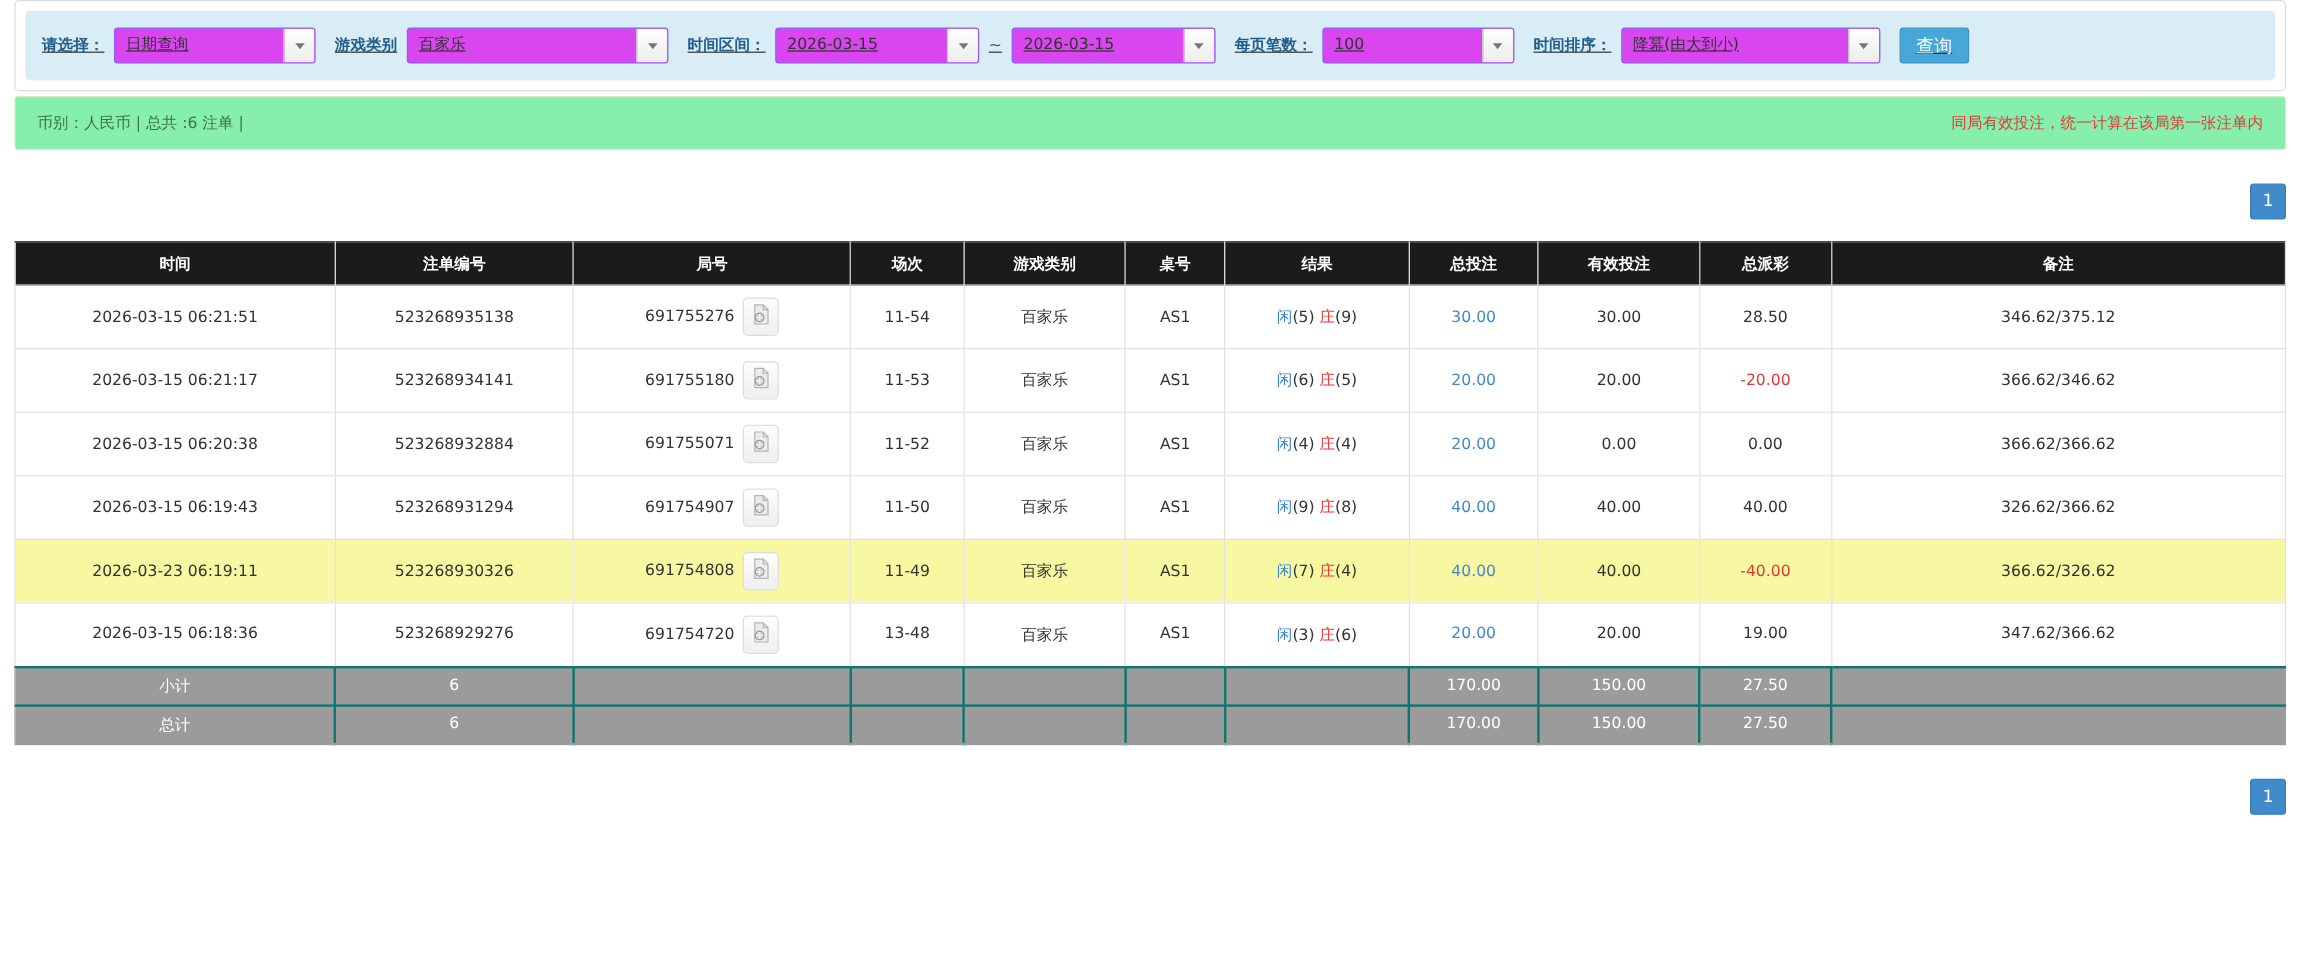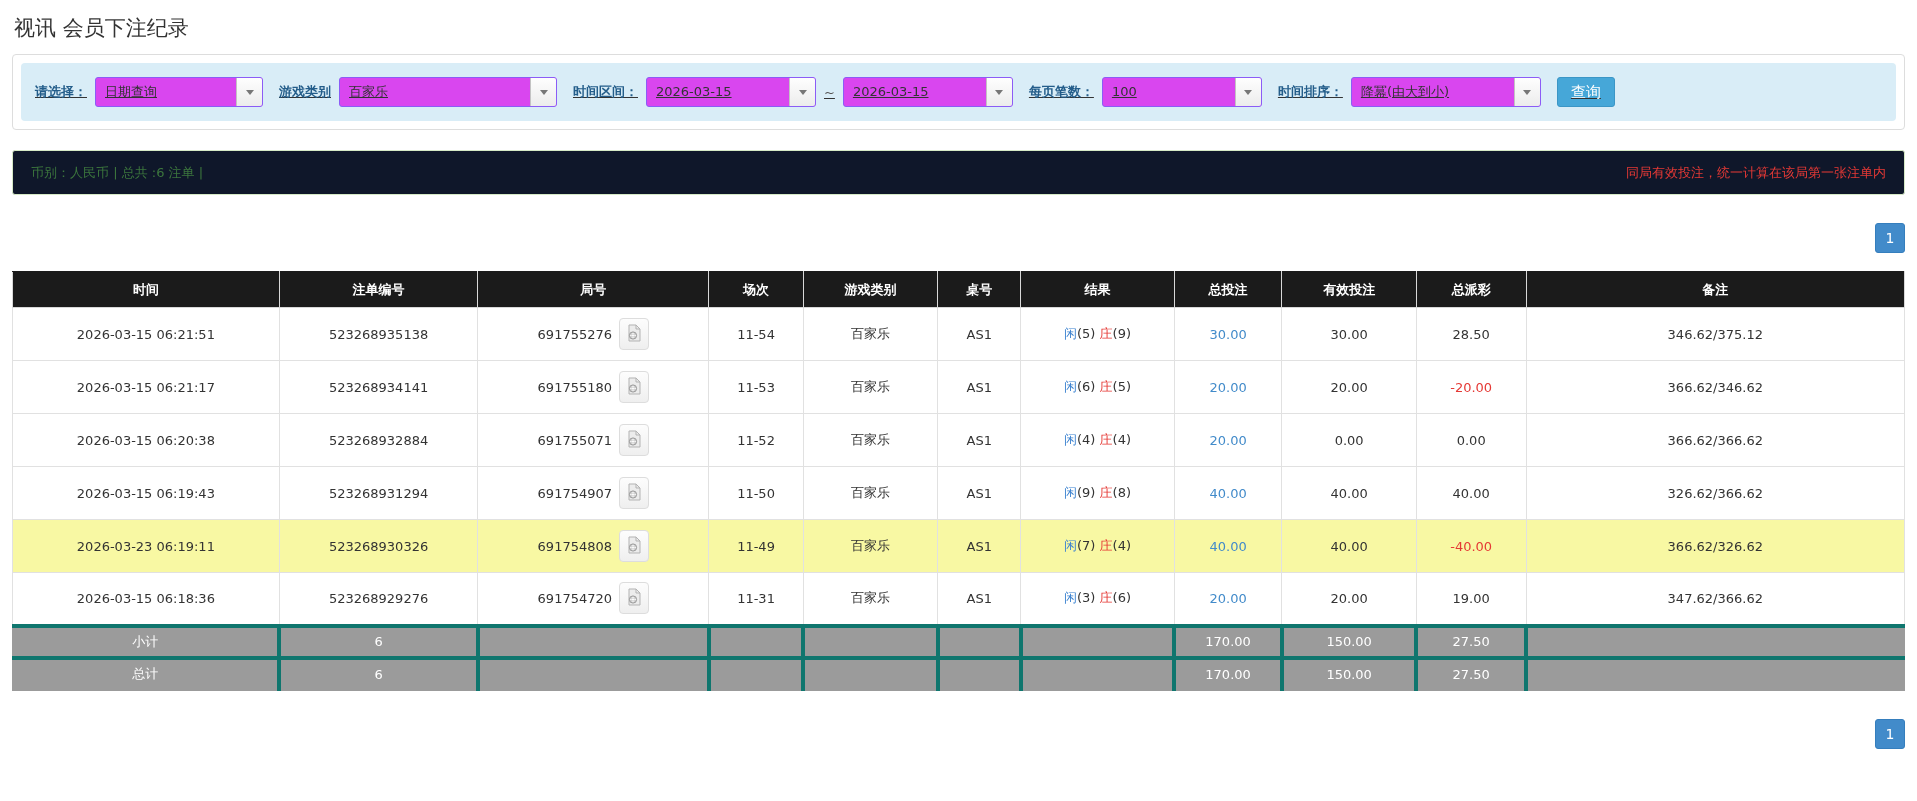--- a/index.html
+++ b/index.html
@@ -52,32 +52,32 @@
   .arrow-down {
     width: 0; height: 0;
     border-left: 4px solid transparent;
     border-right: 4px solid transparent;
     border-top: 5px solid #777;
   }
   .w-qtype { width: 168px; }
   .w-game  { width: 218px; }
   .w-date  { width: 170px; }
   .w-size  { width: 160px; }
-  .w-sort  { width: 190px; }
+  .w-sort  { width: 216px; }
   .search-btn {
     height: 30px; margin-left: 10px; padding: 0 13px;
     background: #46a7d8; border: 1px solid #3b96c6;
     border-radius: 3px; color: #fff; font-size: 15px;
     font-family: inherit; cursor: pointer;
   }
 
   
   .summary-bar {
-    margin-top: 20px; height: 45px;
-    background: #0f172a; border: 1px solid #d6e9c6; border-radius: 3px;
+    margin-top: 4px; height: 45px;
+    background: #86efac; border: 1px solid #d6e9c6; border-radius: 3px;
     display: flex; align-items: center; justify-content: space-between;
     padding: 0 18px;
   }
   .summary-left { color: #3c763d; }
   .summary-right { color: #e53935; }
 
   
   .pager { display: flex; justify-content: flex-end; }
   .pager-top { margin: 28px 0 18px; }
   .pager-bottom { margin: 28px 0 20px; }
@@ -100,21 +100,21 @@
     text-align: center;
   }
   table.records tbody td {
     height: 53px; background: #fff;
     border: 1px solid #e1e1e1; text-align: center;
     overflow: hidden;
   }
   table.records tbody tr.highlight td { background: #f8f8a3; }
   table.records tfoot td {
     height: 32px; background: #9b9b9b; color: #fff;
-    border: 4px solid #0f766e; text-align: center;
+    border: 2px solid #0f766e; text-align: center;
   }
   table.records tfoot tr td:first-child { border-left: 1px solid #9b9b9b; }
   table.records tfoot tr td:last-child { border-right: 1px solid #9b9b9b; }
   table.records tfoot tr.total-row td { border-bottom: 2px solid #9b9b9b; }
 
   .link { color: #428bca; cursor: pointer; }
   .neg { color: #e53935; }
   .player { color: #3b82d0; }
   .banker { color: #e53935; }
   .video-btn {
@@ -124,21 +124,20 @@
     background: linear-gradient(#fdfdfd, #efefef);
     cursor: pointer;
   }
   .round-no-text { vertical-align: middle; }
 </style>
 </head>
 <body>
 
 <div class="page">
 
-  <h1 class="page-title">视讯 会员下注纪录</h1>
 
   <div class="filter-panel">
     <div class="filter-bar">
 
       <span class="flabel first">请选择：</span>
       <div class="combo w-qtype">
         <span class="combo-value">日期查询</span>
         <span class="combo-btn">
             <i class="arrow-down"></i>
           </span>
@@ -381,21 +380,21 @@
                   <path d="M10 1v4h4" fill="none" stroke="#b3b3b3"></path>
                   <circle cx="7" cy="11.5" r="3.6" fill="#cfcfcf" stroke="#9a9a9a"></circle>
                   <circle cx="7" cy="11.5" r="1" fill="#fff"></circle>
                   <circle cx="7" cy="9.4" r="0.7" fill="#fff"></circle>
                   <circle cx="7" cy="13.6" r="0.7" fill="#fff"></circle>
                   <circle cx="4.9" cy="11.5" r="0.7" fill="#fff"></circle>
                   <circle cx="9.1" cy="11.5" r="0.7" fill="#fff"></circle>
                 </svg></span>
             </span>
     </td>
-    <td>11-31</td>
+    <td>13-48</td>
     <td>百家乐</td>
     <td>AS1</td>
     <td>
       <span class="player">闲</span><span>(3)</span>
       <span class="banker">庄</span><span>(6)</span>
     </td>
     <td><span class="link">20.00</span></td>
     <td>20.00</td>
     <td>19.00</td>
     <td>347.62/366.62</td>

